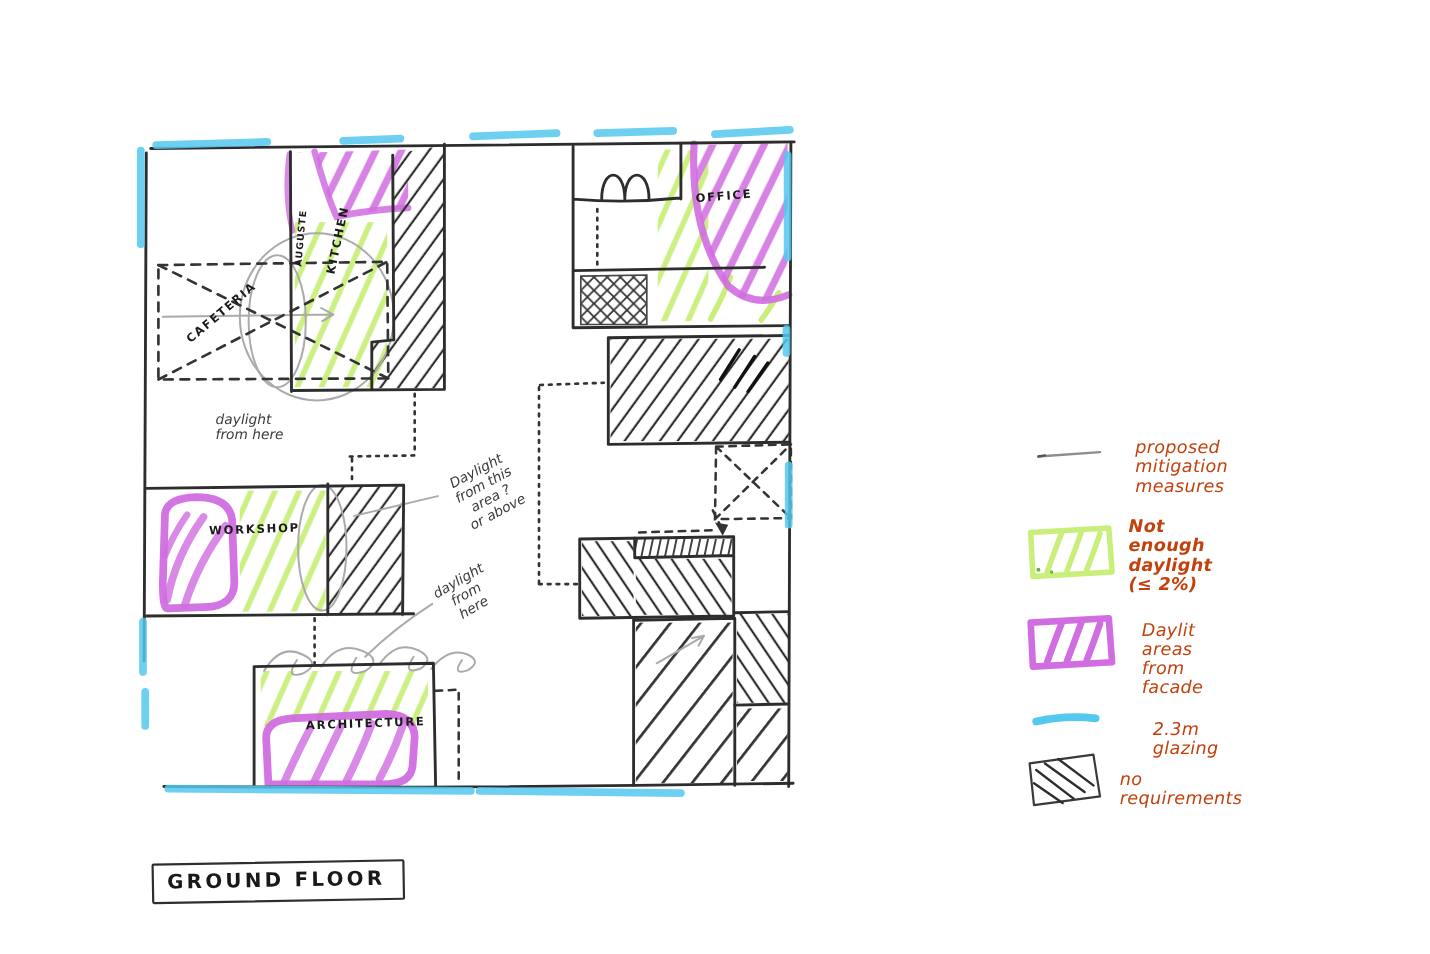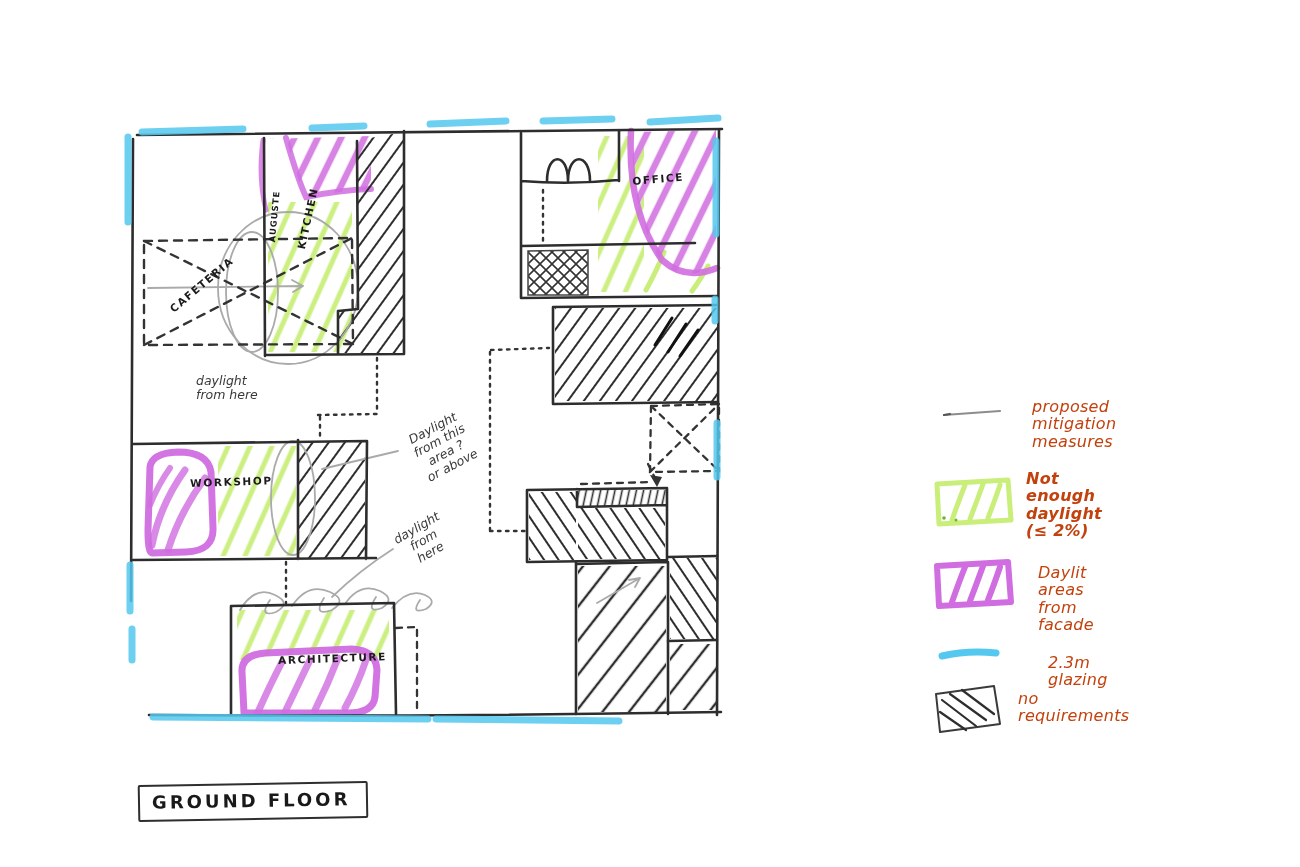--- a/index.html
+++ b/index.html
@@ -209,21 +209,21 @@
       <path d="M4,12 Q30,6 58,9" stroke="#55c8ef" stroke-width="7" stroke-linecap="round" fill="none"></path>
     </svg>
     <div class="txt legend-label" style="left:70px;top:16px;margin-left:40px;">2.3m glazing</div>
   </div>
 
   <div class="legend-row" style="left:932px;top:680px;">
     <svg width="78" height="54" style="position:absolute;left:0;top:2px;">
       <path d="M4,12 L62,4 L68,42 L8,50 Z" fill="none" stroke="#3a3a3a" stroke-width="2" stroke-linejoin="round"></path>
       <path d="M10,18 L44,44 M18,12 L54,38 M30,8 L62,32 M8,30 L34,48" stroke="#2e2e2e" stroke-width="2.2" fill="none" stroke-linecap="round"></path>
     </svg>
-    <div class="txt legend-label" style="left:86px;top:10px;">no
+    <div class="txt legend-label" style="left:86px;top:20px;">no
 requirements</div>
   </div>
 
 </div>
 
 <div class="titlebox">
   <span>GROUND FLOOR</span>
 </div>
 
 </div>

